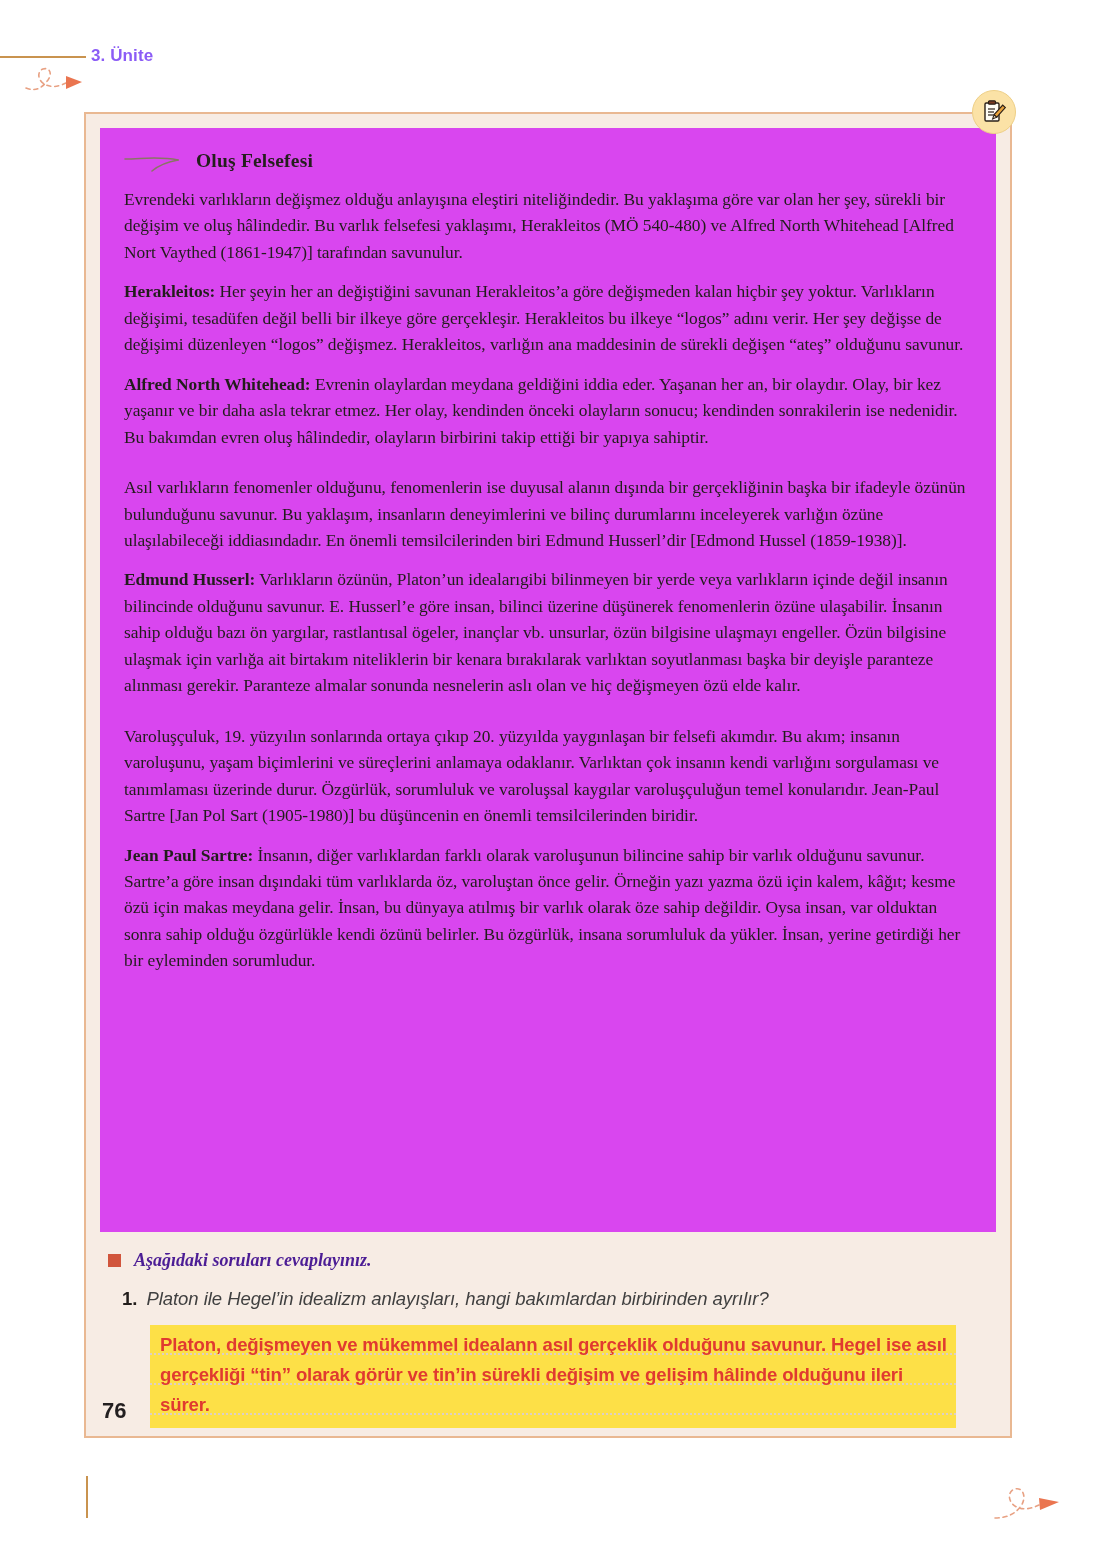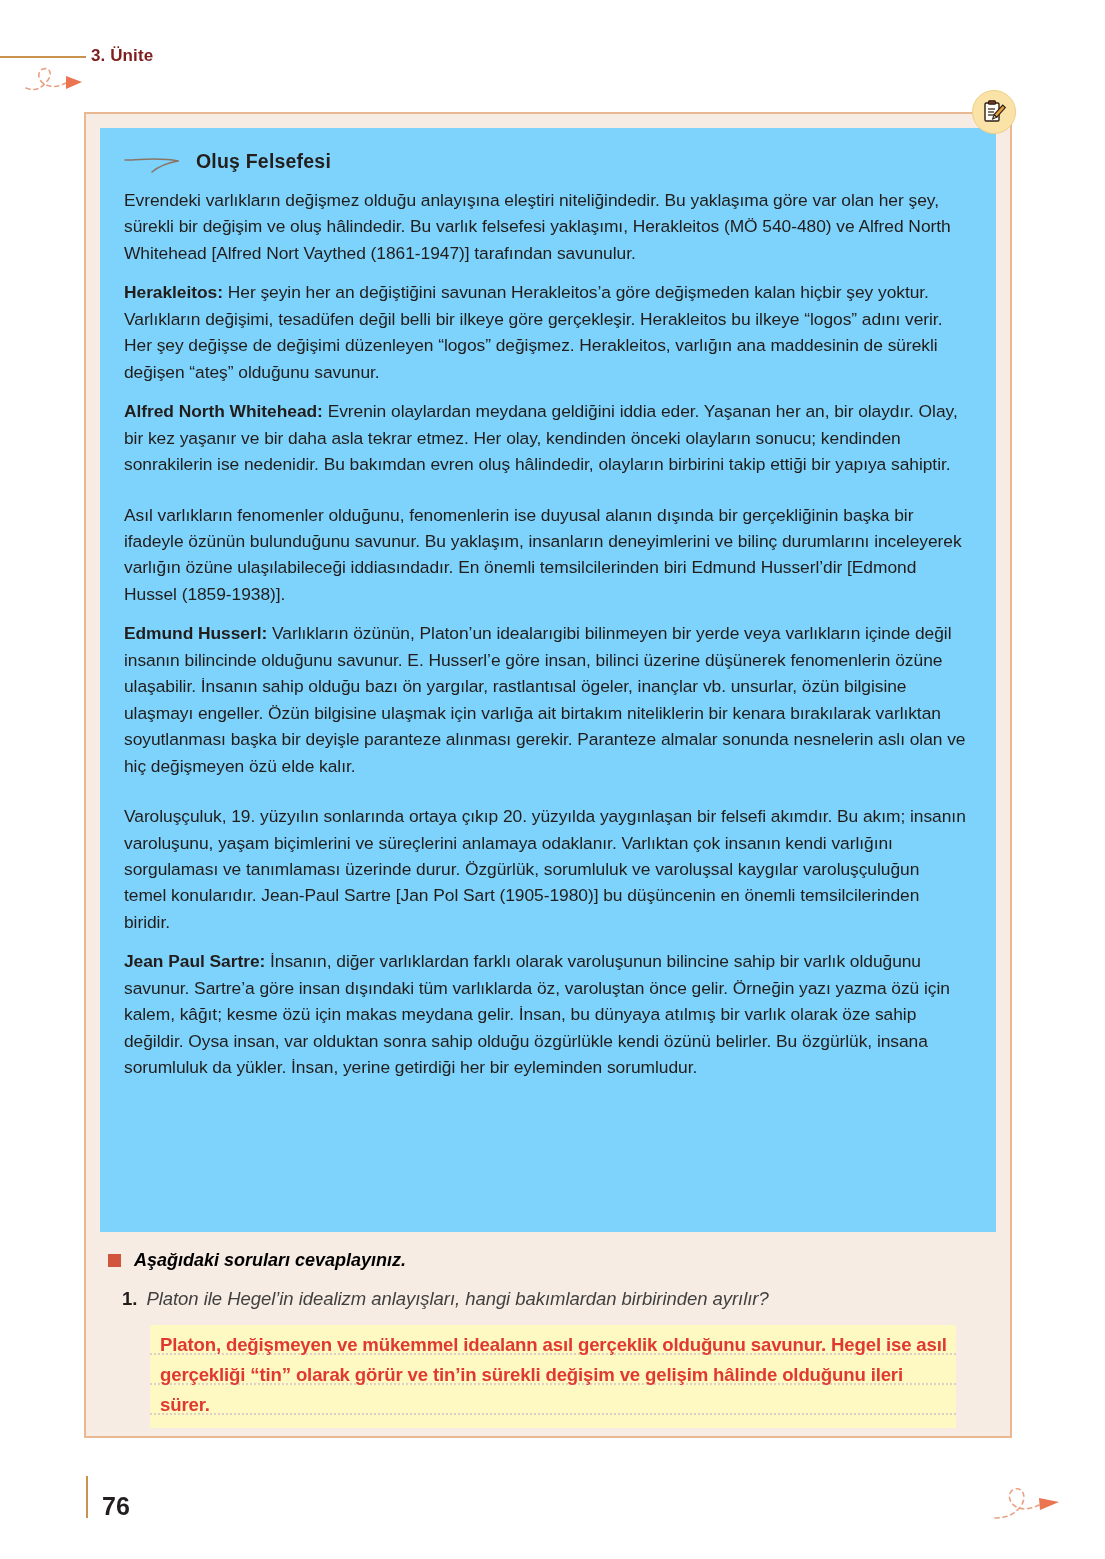--- a/index.html
+++ b/index.html
@@ -21,21 +21,21 @@
     width: 86px;
     height: 2px;
     background: #c9934f;
   }
   .unite-label {
     position: absolute;
     left: 91px;
     top: 46px;
     font-size: 17px;
     font-weight: 700;
-    color: #7f1d1d;
+    color: #8b5cf6;
     letter-spacing: 0.1px;
     white-space: nowrap;
   }
   .deco-top-left {
     position: absolute;
     left: 22px;
     top: 62px;
     width: 70px;
     height: 40px;
   }
@@ -58,22 +58,23 @@
     border: 2px solid #e9b892;
   }
 
   
   .inner-panel {
     position: absolute;
     left: 100px;
     top: 128px;
     width: 896px;
     height: 1104px;
-    background: #7dd3fc;
+    background: #d946ef;
     padding: 22px 0 0 0;
+    font-family: Liberation Serif, serif;
   }
 
   
   .badge {
     position: absolute;
     left: 972px;
     top: 90px;
     width: 44px;
     height: 44px;
     border-radius: 50%;
@@ -125,21 +126,22 @@
   .q-bullet {
     width: 13px;
     height: 13px;
     background: #d1553c;
     flex: 0 0 auto;
   }
   .q-intro-text {
     font-size: 18px;
     font-style: italic;
     font-weight: 600;
-    color: #000000;
+    color: #4c1d95;
+    font-family: Liberation Serif, serif;
   }
 
   .q-item {
     position: absolute;
     left: 122px;
     top: 1288px;
     display: flex;
     align-items: baseline;
     gap: 9px;
   }
@@ -155,21 +157,21 @@
     font-style: italic;
   }
 
   
   .answer-box {
     position: absolute;
     left: 150px;
     top: 1325px;
     width: 806px;
     height: 103px;
-    background: #fef9c3;
+    background: #fde047;
   }
   .answer-lines {
     position: absolute;
     inset: 0;
   }
   .answer-line {
     position: absolute;
     left: 0;
     width: 100%;
     border-top: 2px dotted #dccfc6;
@@ -191,22 +193,22 @@
     position: absolute;
     left: 86px;
     top: 1476px;
     width: 2px;
     height: 42px;
     background: #c9934f;
   }
   .page-num {
     position: absolute;
     left: 102px;
-    top: 1492px;
-    font-size: 25px;
+    top: 1398px;
+    font-size: 22px;
     font-weight: 700;
     color: #231f20;
   }
 </style>
 </head>
 <body>
 
 <div class="top-rule"></div>
 <div class="unite-label">3. Ünite</div>
 

